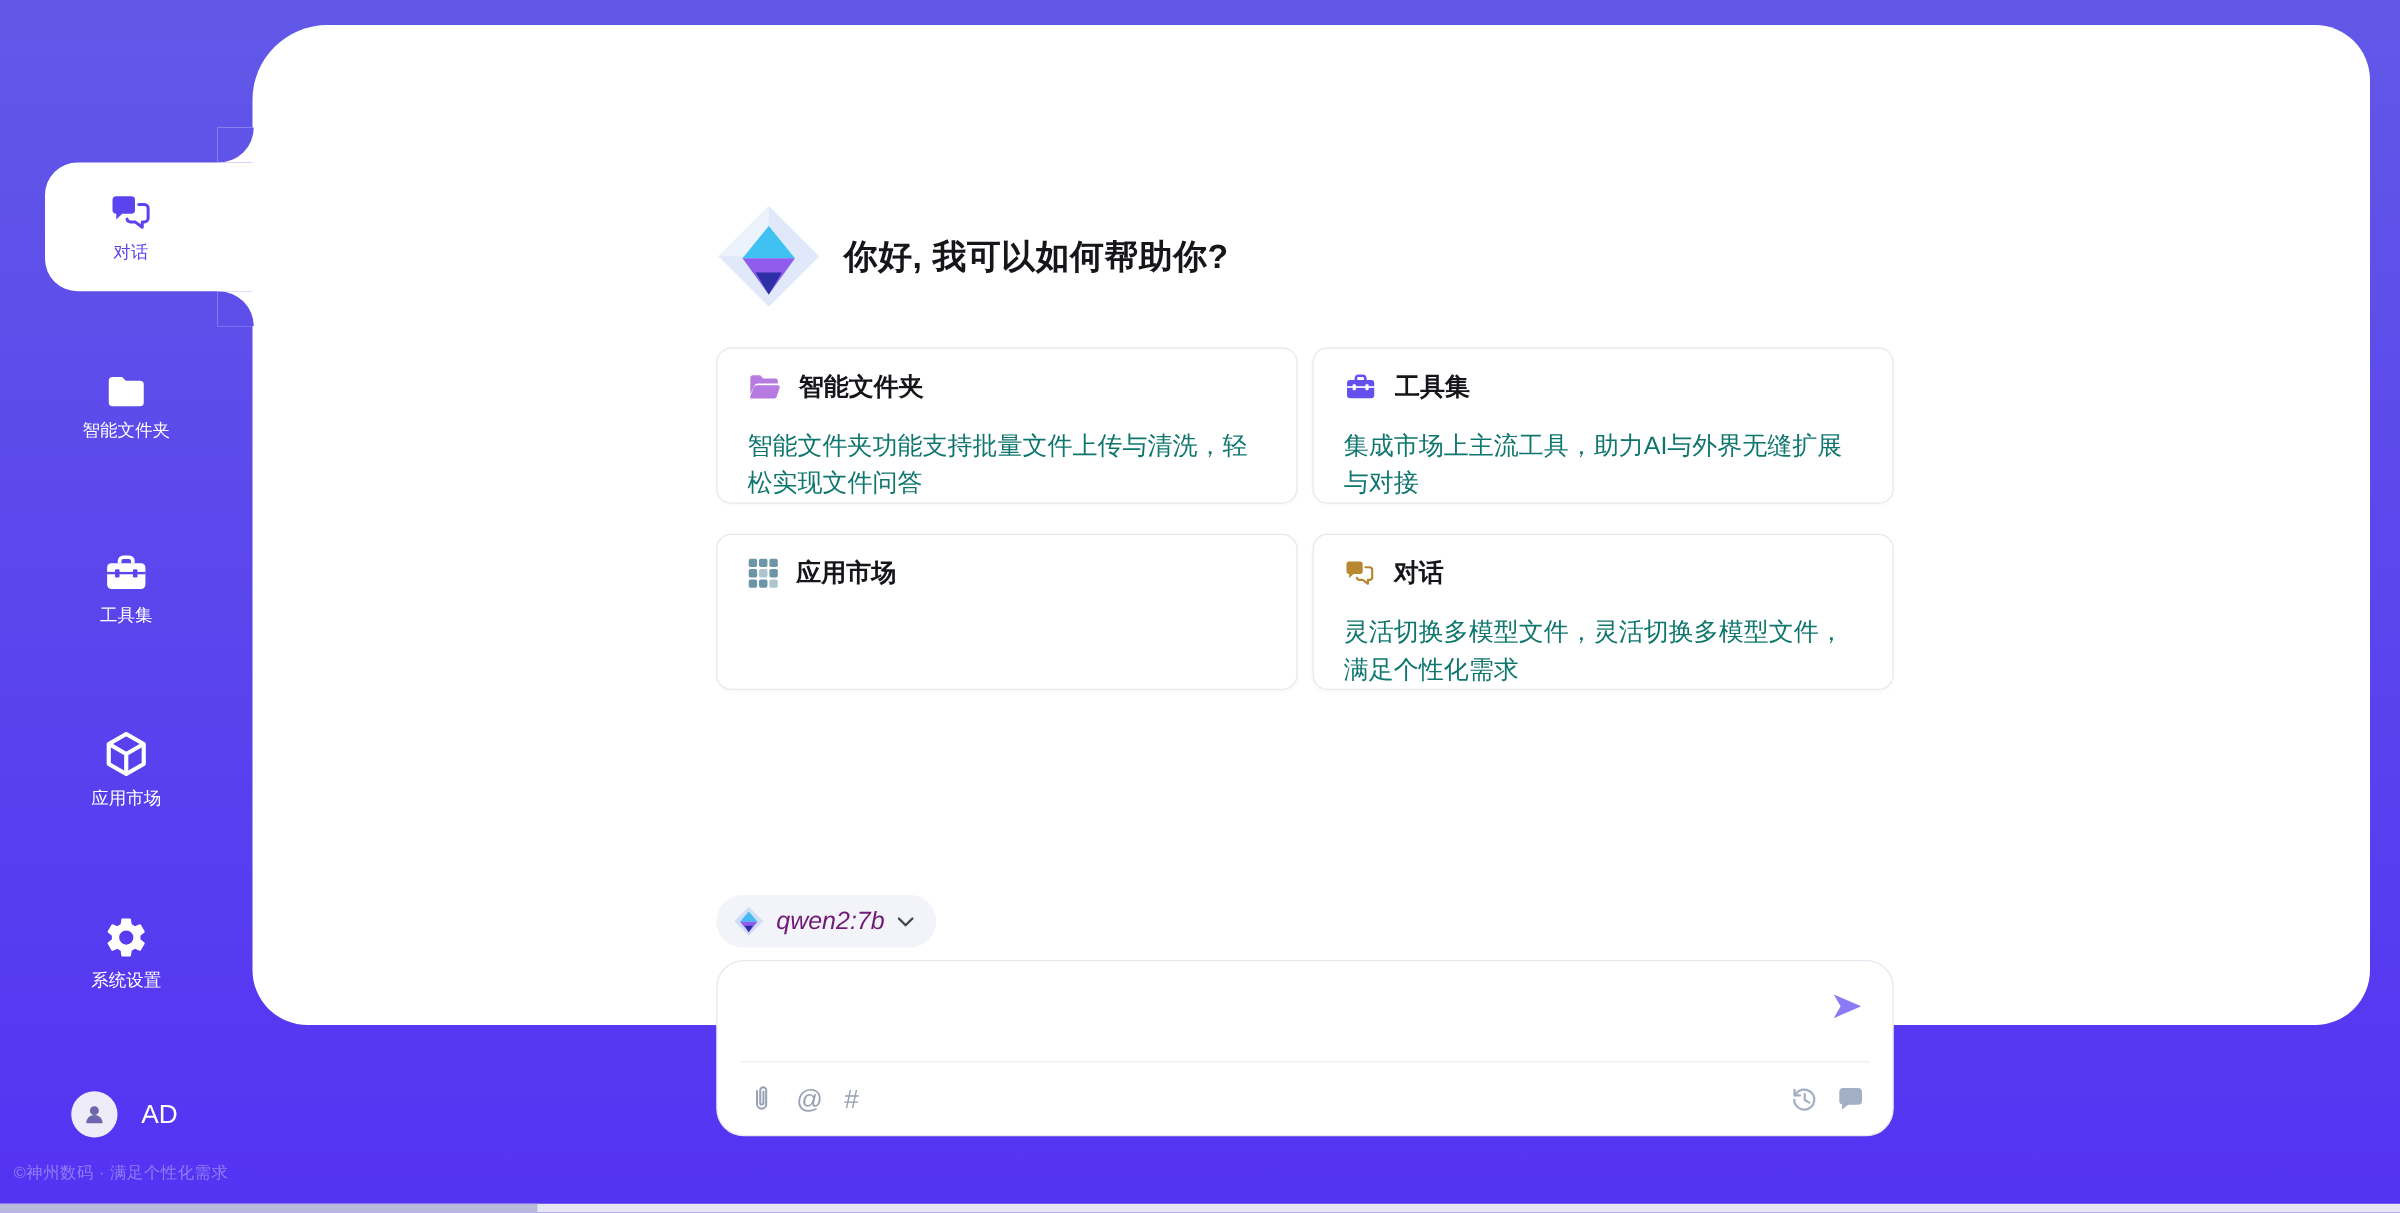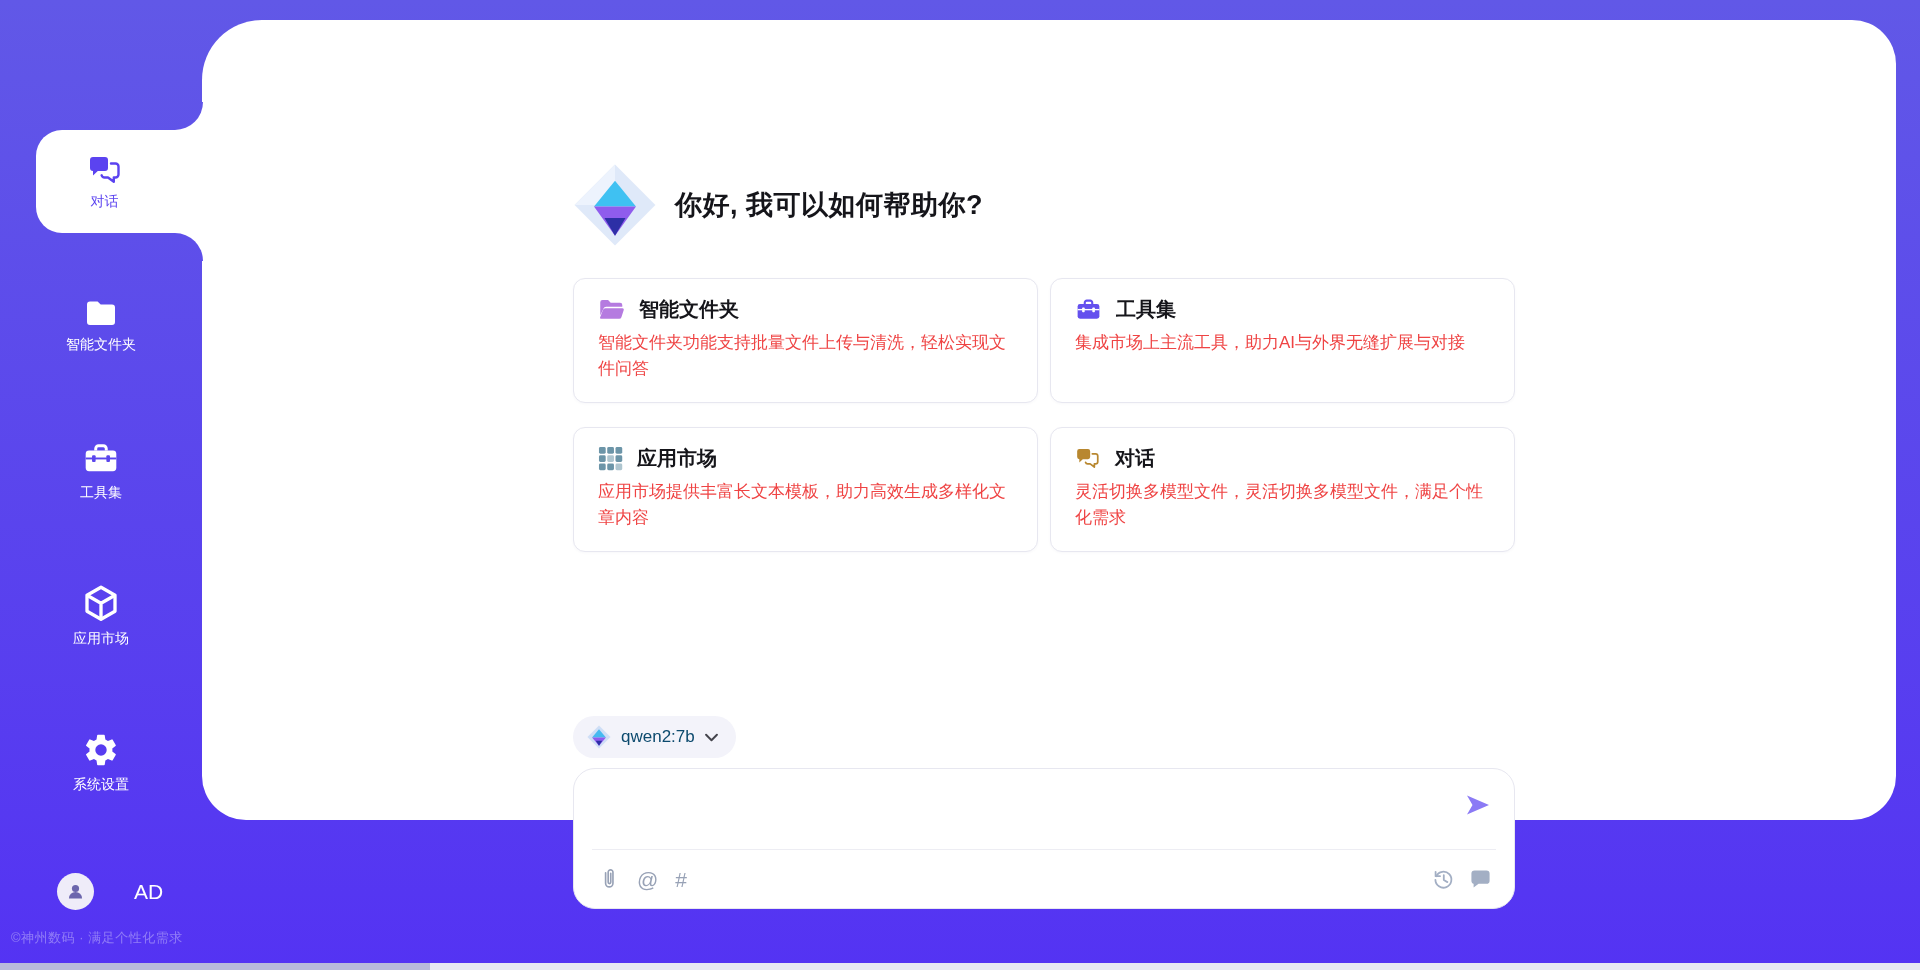--- a/index.html
+++ b/index.html
@@ -27,41 +27,41 @@
 
   .fillet { position:absolute; left:174px; width:29px; height:28px; background:#fff; z-index:2; }
   .fillet::after { content:''; position:absolute; inset:0;
                    background:linear-gradient(180deg,#6158e7 0%,#5433f3 100%) fixed; }
   .fillet.top { top:102px; } .fillet.top::after { border-bottom-right-radius:28px; }
   .fillet.bottom { top:233px; } .fillet.bottom::after { border-top-right-radius:28px; }
 
   .user-row { position:absolute; left:57px; top:873px; display:flex; align-items:center; gap:19px; z-index:3; }
   .avatar { width:37px; height:37px; border-radius:50%; background:#efecf9; display:flex; align-items:center;
             justify-content:center; cursor:pointer; }
-  .user-name { color:#fff; font-size:21px;margin-left:21px; }
+  .user-name { color:#fff; font-size:21px; }
   .copyright { position:absolute; left:11px; top:929px; color:rgba(255,255,255,.35); font-size:13px; z-index:3; letter-spacing:.5px; }
 
   
   .main-panel { position:absolute; left:202px; top:20px; width:1694px; height:800px; background:#fff;
                 border-radius:60px 44px 44px 44px; z-index:1; }
   .content { position:absolute; left:371px; top:0; width:942px; height:100%; }
 
   .hero { position:absolute; top:143px; left:0; display:flex; align-items:center; gap:18px; }
   .greeting { font-size:27px; font-weight:700; color:#15151a; letter-spacing:.5px; }
 
   .cards { position:absolute; top:258px; left:0; display:grid; grid-template-columns:465px 465px; gap:24px 12px; }
   .card { height:125px; border:1px solid #e7e7f0; border-radius:12px; background:#fff; padding:17px 24px;
           box-shadow:0 1px 3px rgba(40,40,90,.03); cursor:pointer; }
   .card-head { display:flex; align-items:center; gap:14px; }
   .card-title { font-size:20px; font-weight:700; color:#15151a; }
-  .card-desc { margin-top:7px; font-size:17px; line-height:1.5; color:#ef4444; }
+  .card-desc { margin-top:19px; font-size:20px; line-height:1.5; color:#0f766e; }
 
   .model-pill { position:absolute; top:696px; left:0; height:42px; border-radius:21px; background:#f3f3fa;
                 display:inline-flex; align-items:center; gap:10px; padding:0 18px 0 14px; cursor:pointer; }
-  .model-name { font-size:17px; color:#0c4a6e; }
+  .model-name { font-size:20px; color:#701a75;font-style:italic; }
 
   .composer { position:absolute; top:748px; left:0; width:942px; height:141px; border:1px solid #e7e7f0;
               border-radius:22px; background:#fff; }
   .composer textarea { position:absolute; left:0; top:0; width:100%; height:78px; border:none; outline:none;
               resize:none; background:transparent; font-family:inherit; font-size:19px; color:#2c2c34;
               padding:17px 70px 0 26px; }
   .composer textarea::placeholder { color:#b3b3c4; }
   .send-btn { position:absolute; right:22px; top:22px; width:28px; height:28px; color:#8b7af5; cursor:pointer; }
   .composer-divider { position:absolute; left:18px; right:18px; top:80px; height:1px; background:#ededf3; }
   .composer-toolbar { position:absolute; left:24px; right:22px; top:93px; height:34px; display:flex;
@@ -207,21 +207,20 @@
                 <rect x="1" y="9.6" width="7" height="7" rx="1.5"></rect>
                   <rect x="9.6" y="9.6" width="7" height="7" rx="1.5" opacity=".55"></rect>
                   <rect x="18.2" y="9.6" width="7" height="7" rx="1.5"></rect>
                 <rect x="1" y="18.2" width="7" height="7" rx="1.5"></rect>
                   <rect x="9.6" y="18.2" width="7" height="7" rx="1.5"></rect>
                   <rect x="18.2" y="18.2" width="7" height="7" rx="1.5" opacity=".55"></rect>
               </svg>
             </span>
             <span class="card-title">应用市场</span>
           </div>
-          <div class="card-desc">应用市场提供丰富长文本模板，助力高效生成多样化文章内容</div>
         </div>
 
         <div class="card">
           <div class="card-head">
             <span style="color:#b8872f">
               <svg width="26" height="25" viewBox="0 0 36 34" fill="none">
                 <path d="M3 7a3 3 0 0 1 3-3h12a3 3 0 0 1 3 3v8a3 3 0 0 1-3 3h-7.2L6 22.6V18H6a3 3 0 0 1-3-3z" fill="currentColor"></path>
                 <path d="M24 10.5h4.5a3 3 0 0 1 3 3v8a3 3 0 0 1-3 3h-1.7v4.3l-5.8-4.3H17.5a3 3 0 0 1-2.9-2.2" stroke="currentColor" stroke-width="2.4" stroke-linejoin="round" stroke-linecap="round"></path>
               </svg>
             </span>

